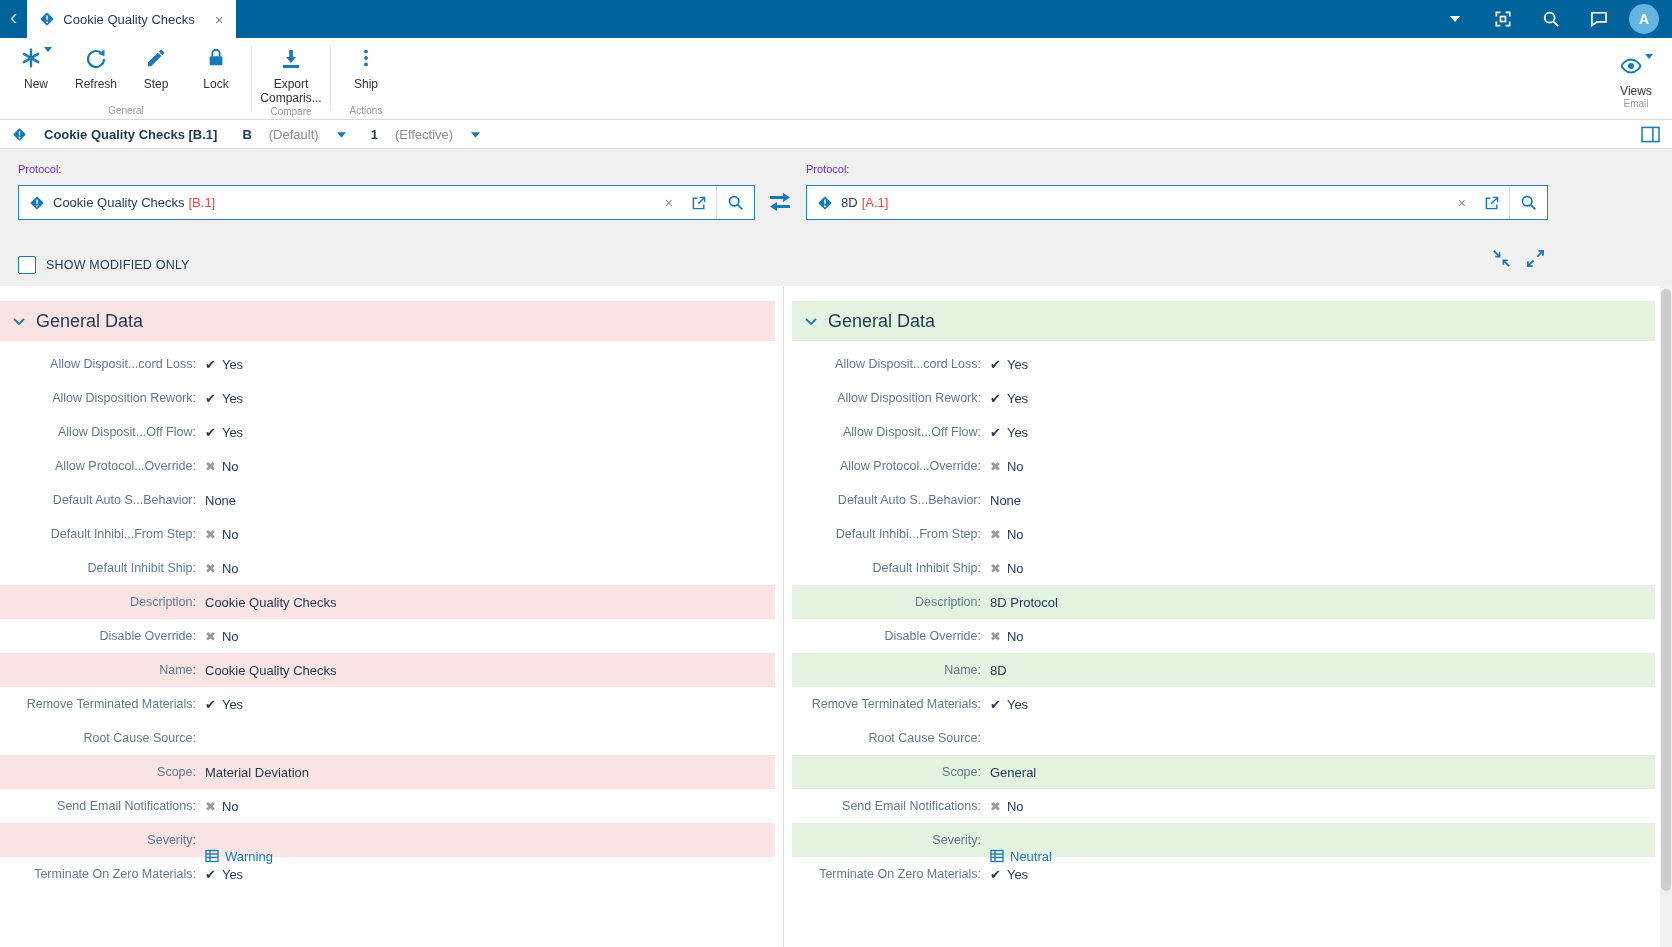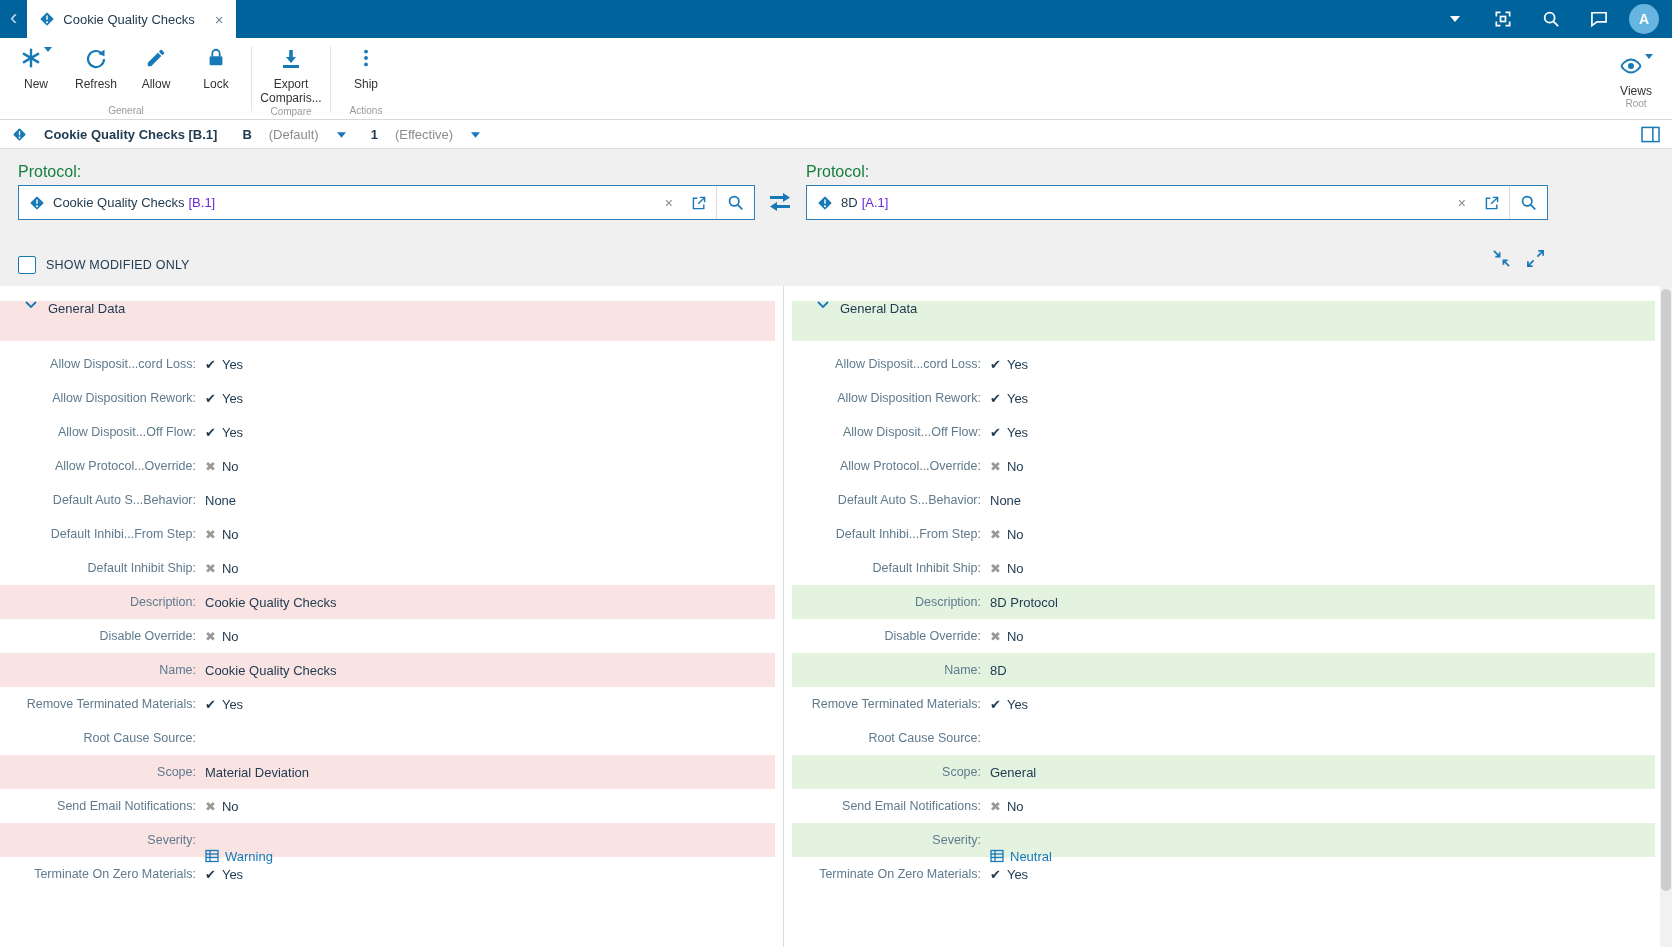--- a/index.html
+++ b/index.html
@@ -34,41 +34,41 @@
 
   
   .breadcrumb{height:29px;background:#fff;border-bottom:1px solid #ddd;display:flex;align-items:center;padding:0 12px;gap:17px;font-size:13px;}
   .bc-strong{font-weight:bold;color:#223c52;}
   .bc-dim{color:#8c8c8c;}
   .bc-caret{cursor:pointer;margin:2px 2px 0 1px;}
   .bc-right{margin-left:auto;cursor:pointer;}
 
   
   .filter-panel{position:relative;height:137px;background:#f0f0f0;}
-  .f-label{position:absolute;font-size:16px;color:#15803d;}
+  .f-label{position:absolute;font-size:11px;color:#6d28d9;}
   .combo{position:absolute;height:35px;background:#fff;border:1px solid #2e7fb5;display:flex;align-items:center;padding-left:10px;cursor:text;}
   .combo-text{font-size:13px;color:#223c52;margin-left:8px;white-space:nowrap;}
-  .combo-ver{color:#6d28d9;margin-left:4px;font-size:13px;}
+  .combo-ver{color:#ef4444;margin-left:4px;font-size:13px;}
   .combo-sp{flex:1;}
   .combo-clear{color:#8a8a8a;font-size:14px;padding:0 9px;cursor:pointer;}
   .combo-browse{padding:0 9px;cursor:pointer;}
   .combo-search{width:38px;height:100%;border-left:1px solid #dcdcdc;display:flex;align-items:center;justify-content:center;cursor:pointer;}
   .swap-btn{position:absolute;left:768px;top:43px;cursor:pointer;}
   .modified-row{position:absolute;left:18px;top:100px;display:flex;align-items:center;gap:10px;margin-top:7px;}
   .checkbox{width:18px;height:18px;background:#fff;border:1.5px solid var(--accent,#1779b5);border-radius:2px;cursor:pointer;}
   .modified-label{font-size:12.5px;color:#223c52;letter-spacing:.2px;}
   .pane-icons{position:absolute;right:127px;top:100px;display:flex;gap:15px;}
   .pane-icons > span{cursor:pointer;}
 
   
   .compare{position:relative;height:661px;background:#fff;display:grid;grid-template-columns:783px 1px 876px 12px;padding-top:15px;}
   .v-div{background:#dcdcdc;margin-top:-15px;}
   .col-left{padding-right:8px;overflow:hidden;}
   .col-right{padding-left:8px;padding-right:5px;overflow:hidden;}
-  .sec-header{height:40px;display:flex;align-items:flex-start;gap:11px;padding:0 25px;font-size:13px;color:#223c52;cursor:pointer;}
+  .sec-header{height:40px;display:flex;align-items:center;gap:11px;padding:0 13px;font-size:18px;color:#223c52;cursor:pointer;}
   .sec-left{background:var(--modified-left,#f9e3e3);}
   .sec-right{background:var(--modified-right,#e4f3e0);}
   .rows{padding-top:6px;}
   .cmp-row{height:34px;display:flex;align-items:center;font-size:12.5px;}
   .row-label{width:205px;text-align:right;color:#5f7a8d;padding-right:9px;flex:none;white-space:nowrap;}
   .col-right .row-label{width:198px;}
   .row-value{display:flex;align-items:center;gap:6px;color:#223c52;font-size:13px;white-space:nowrap;}
   .mod-left{background:var(--modified-left,#f9e3e3);}
   .mod-right{background:var(--modified-right,#e4f3e0);}
   .vi{display:inline-flex;align-items:center;}
@@ -147,21 +147,21 @@
         </span>
         <span class="tb-label">Refresh</span>
       </div>
       <div class="tb-btn">
         <span class="tb-ic-wrap accent">
           <svg width="22" height="22" viewBox="0 0 24 24" fill="currentColor">
             <path d="M3 17.25V21h3.75L17.8 9.94l-3.75-3.75L3 17.25z"></path>
             <path d="M20.7 7.04a1 1 0 0 0 0-1.41L18.37 3.3a1 1 0 0 0-1.41 0l-1.83 1.83 3.75 3.75 1.82-1.84z"></path>
           </svg>
         </span>
-        <span class="tb-label">Allow</span>
+        <span class="tb-label">Step</span>
       </div>
       <div class="tb-btn">
         <span class="tb-ic-wrap accent">
           <svg width="22" height="22" viewBox="0 0 24 24">
             <path d="M8 10V7a4 4 0 0 1 8 0v3" fill="none" stroke="currentColor" stroke-width="2"></path>
             <rect x="5" y="10" width="14" height="10" rx="1.5" fill="currentColor"></rect>
           </svg>
         </span>
         <span class="tb-label">Lock</span>
       </div>
@@ -213,21 +213,21 @@
               <path d="M12 5.5C6.5 5.5 2.6 11 2.6 12s3.9 6.5 9.4 6.5 9.4-5.5 9.4-6.5-3.9-6.5-9.4-6.5z" fill="none" stroke="currentColor" stroke-width="2"></path>
               <circle cx="12" cy="12" r="3" fill="currentColor"></circle>
             </svg>
             <svg class="caret" width="8" height="5" viewBox="0 0 10 6">
                 <path d="M0 0h10L5 6z" fill="currentColor"></path>
               </svg>
           </span>
           <span class="tb-label">Views</span>
         </div>
       </div>
-      <div class="tb-group-label">Root</div>
+      <div class="tb-group-label">Email</div>
     </div>
   </div>
 </div>
 
 <div class="breadcrumb">
   <svg width="15" height="15" viewBox="0 0 16 16">
     <rect x="3.2" y="3.2" width="9.6" height="9.6" rx="1" transform="rotate(45 8 8)" fill="#1779b5"></rect>
     <rect x="7.3" y="4.2" width="1.4" height="4.8" rx="0.7" fill="#fff"></rect>
     <circle cx="8" cy="11.2" r="1" fill="#fff"></circle>
   </svg>

